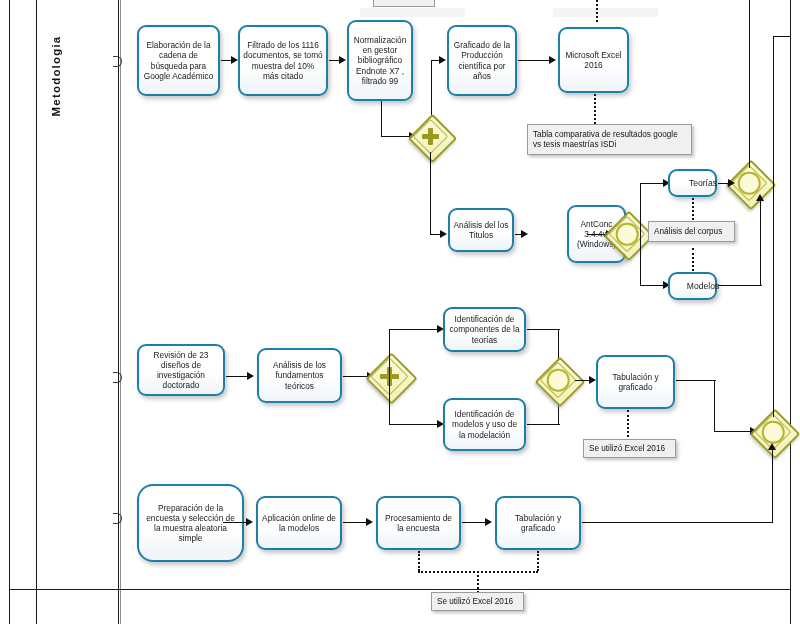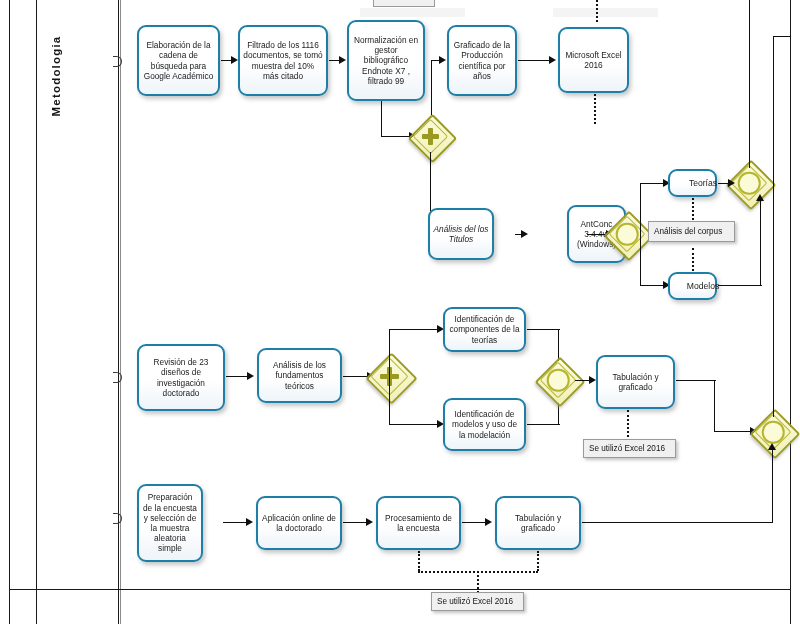--- a/index.html
+++ b/index.html
@@ -84,21 +84,21 @@
 
   <div class="cut-note" style="left:373px;top:0;width:62px;height:7px;"></div>
   <div class="ghost" style="left:360px;top:8px;width:105px;height:9px;opacity:.5;"></div>
   <div class="ghost" style="left:553px;top:8px;width:105px;height:9px;opacity:.5;"></div>
   <div class="dot-v" style="left:596px;top:0;height:22px;"></div>
 
   <div class="task" style="left:137px;top:25px;width:83px;height:71px;">Elaboración de la cadena de búsqueda para Google Académico</div>
 
   <div class="task" style="left:238px;top:25px;width:90px;height:71px;">Filtrado de los 1116 documentos, se tomó muestra del 10% más citado</div>
 
-  <div class="task" style="left:347px;top:20px;width:78px;height:81px;">Normalización en gestor bibliográfico Endnote X7 , filtrado 99</div>
+  <div class="task" style="left:347px;top:20px;width:66px;height:81px;">Normalización en gestor bibliográfico Endnote X7 , filtrado 99</div>
 
   <div class="task" style="left:447px;top:25px;width:70px;height:71px;">Graficado de la Producción científica por años</div>
 
   <div class="task" style="left:558px;top:27px;width:71px;height:66px;">Microsoft Excel 2016</div>
 
   <div class="ln lnh" style="left:221px;top:60px;width:11px;"></div>
   <div class="arw arw-r" style="left:231px;top:56px;"></div>
 
   <div class="ln lnh" style="left:329px;top:60px;width:11px;"></div>
   <div class="arw arw-r" style="left:339px;top:56px;"></div>
@@ -120,22 +120,23 @@
     <div class="inner-dia"></div>
     <div class="plus-v"></div>
     <div class="plus-h"></div>
   </div>
 
   <div class="ln lnv" style="left:430px;top:152px;height:83px;"></div>
   <div class="ln lnh" style="left:430px;top:234px;width:11px;"></div>
   <div class="arw arw-r" style="left:440px;top:230px;"></div>
 
   <div class="dot-v" style="left:594px;top:94px;height:30px;"></div>
-
-  <div class="task" style="left:428px;top:208px;width:66px;height:52px;font-style:italic;">Análisis del los Titulos</div>
+  <div class="note" style="left:527px;top:124px;width:165px;height:31px;">Tabla comparativa de resultados google vs tesis maestrías ISDi</div>
+
+  <div class="task" style="left:448px;top:208px;width:66px;height:44px;">Análisis del los Titulos</div>
 
   <div class="task" style="left:527px;top:205px;width:59px;height:58px;margin-left:40px;">AntConc 3.4.4w (Windows)</div>
 
   <div class="ln lnh" style="left:515px;top:234px;width:8px;"></div>
   <div class="arw arw-r" style="left:521px;top:230px;"></div>
 
   <div class="ln lnh" style="left:587px;top:234px;width:22px;"></div>
   <div class="arw arw-r" style="left:606px;top:230px;"></div>
 
   <div class="gw" style="left:611px;top:218px;width:32px;height:32px;">
@@ -167,21 +168,21 @@
 
   <div class="ln lnh" style="left:718px;top:183px;width:13px;"></div>
   <div class="arw arw-r" style="left:728px;top:179px;"></div>
 
   <div class="ln lnh" style="left:718px;top:285px;width:44px;"></div>
   <div class="ln lnv" style="left:760px;top:200px;height:86px;"></div>
   <div class="arw arw-u" style="left:756px;top:194px;"></div>
 
   <div class="ln lnv" style="left:749px;top:0;height:168px;"></div>
 
-  <div class="task" style="left:137px;top:344px;width:88px;height:67px;">Revisión de 23 diseños de investigación doctorado</div>
+  <div class="task" style="left:137px;top:344px;width:88px;height:52px;">Revisión de 23 diseños de investigación doctorado</div>
 
   <div class="task" style="left:257px;top:348px;width:85px;height:55px;">Análisis de los fundamentos teóricos</div>
 
   <div class="ln lnh" style="left:226px;top:376px;width:23px;"></div>
   <div class="arw arw-r" style="left:247px;top:372px;"></div>
 
   <div class="ln lnh" style="left:343px;top:376px;width:26px;"></div>
   <div class="arw arw-r" style="left:367px;top:372px;"></div>
 
   <div class="gw" style="left:373px;top:360px;width:33px;height:33px;">
@@ -232,23 +233,23 @@
 
   <div class="gw" style="left:757px;top:416px;width:32px;height:32px;">
     <div class="dia"></div>
     <div class="inner-dia"></div>
     <div class="circ"></div>
   </div>
 
   <div class="ln lnv" style="left:773px;top:36px;height:381px;"></div>
   <div class="ln lnh" style="left:773px;top:36px;width:18px;"></div>
 
-  <div class="task" style="left:137px;top:484px;width:66px;height:78px;">Preparación de la encuesta y selección de la muestra aleatoria simple</div>
-
-  <div class="task" style="left:256px;top:496px;width:86px;height:54px;">Aplicación  online de la doctorado</div>
+  <div class="task" style="left:137px;top:484px;width:107px;height:78px;border-radius:16px;">Preparación de la encuesta y selección de la muestra aleatoria simple</div>
+
+  <div class="task" style="left:256px;top:496px;width:86px;height:54px;">Aplicación  online de la modelos</div>
 
   <div class="task" style="left:376px;top:496px;width:85px;height:54px;">Procesamiento de la encuesta</div>
 
   <div class="task" style="left:495px;top:496px;width:86px;height:54px;">Tabulación y graficado</div>
 
   <div class="ln lnh" style="left:223px;top:522px;width:25px;"></div>
   <div class="arw arw-r" style="left:246px;top:518px;"></div>
 
   <div class="ln lnh" style="left:343px;top:522px;width:25px;"></div>
   <div class="arw arw-r" style="left:366px;top:518px;"></div>

